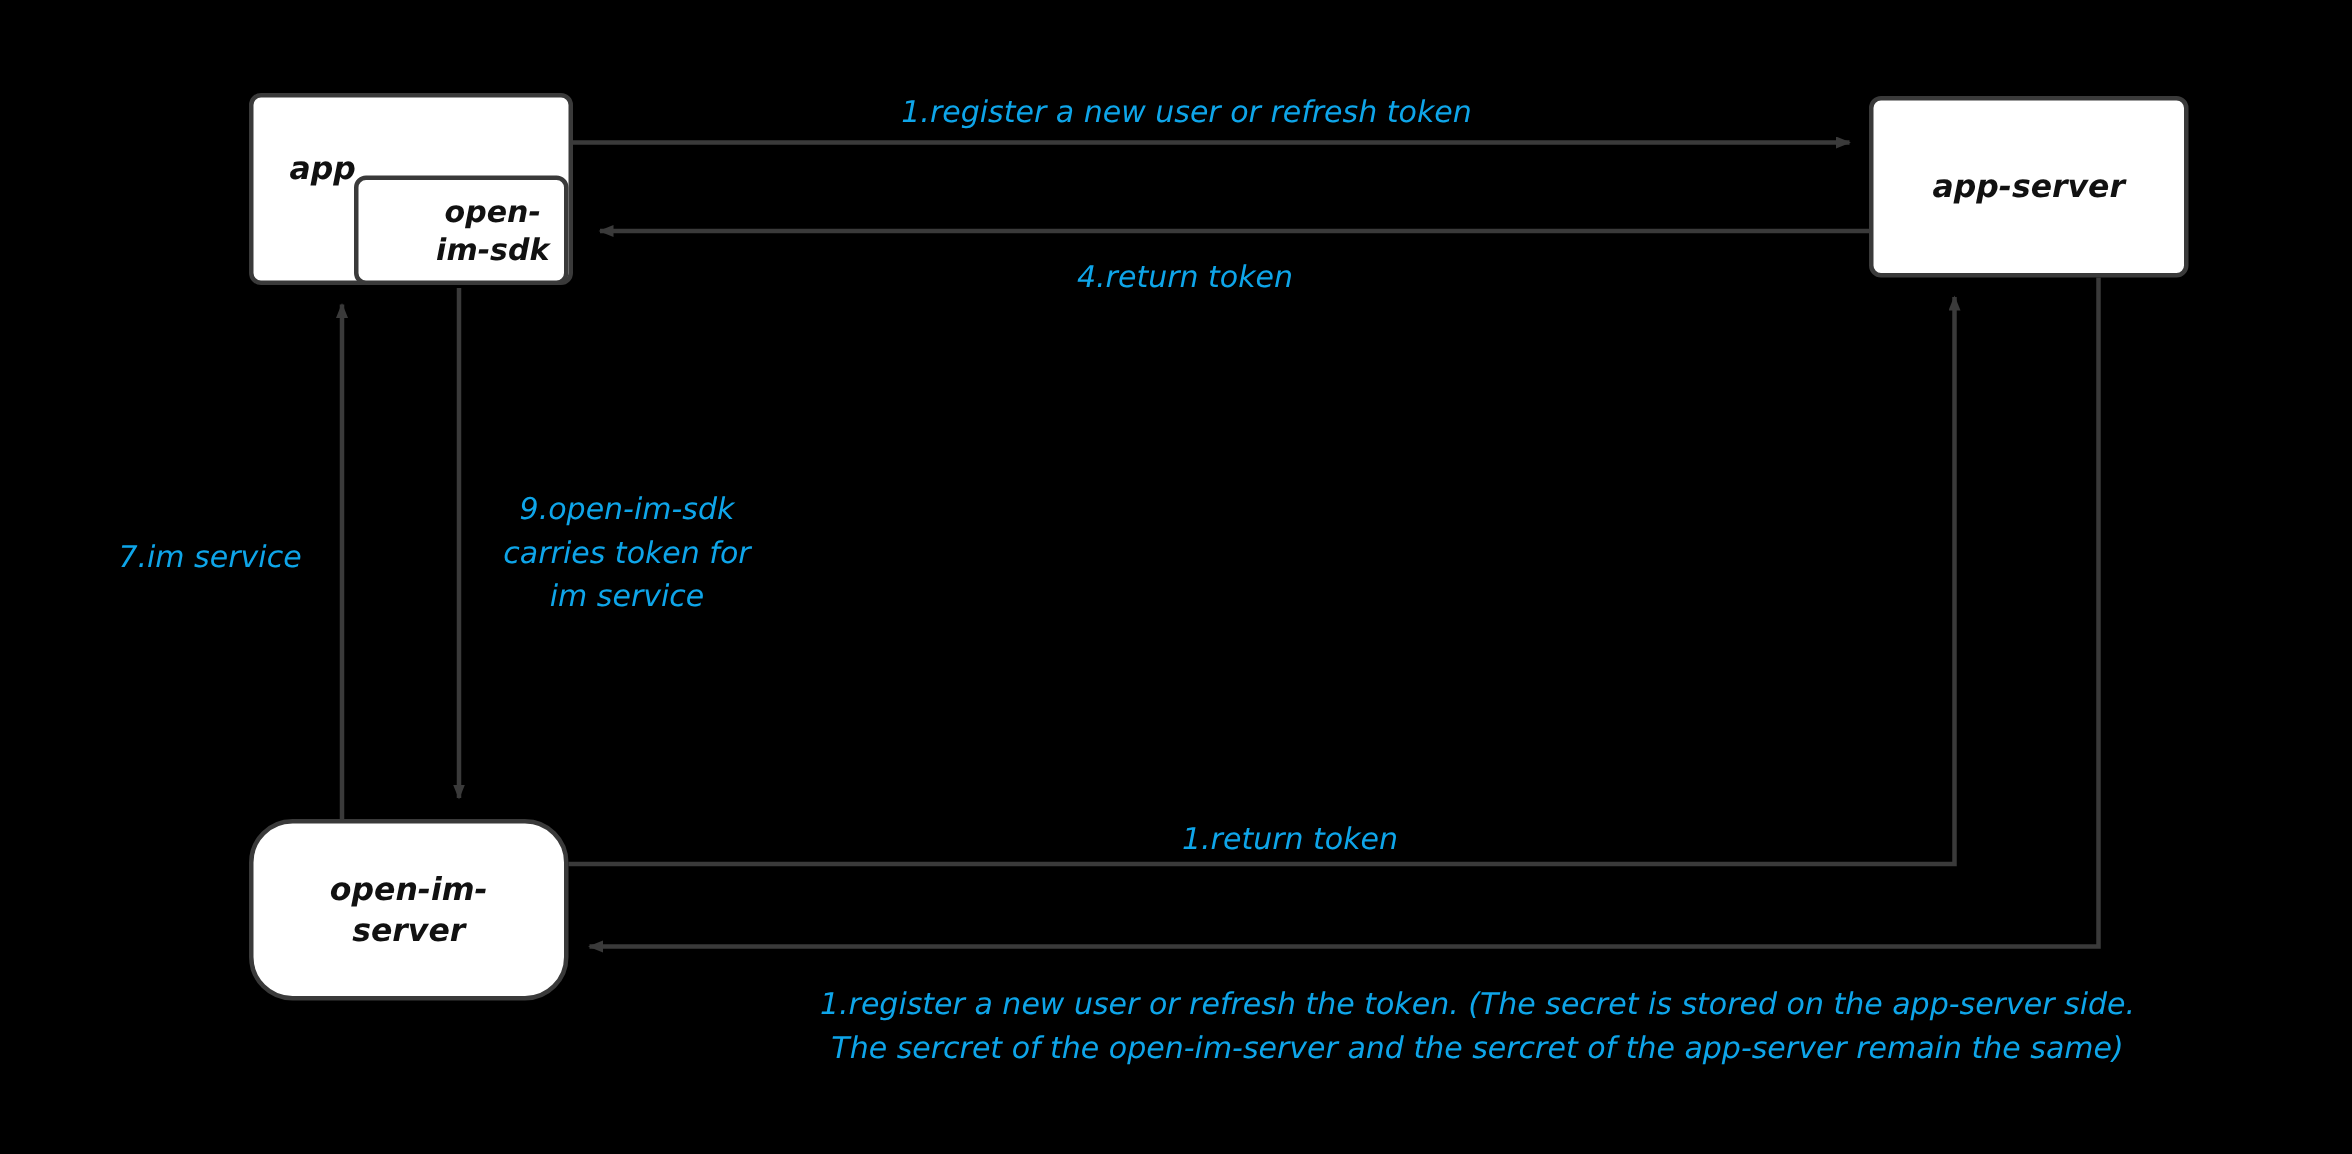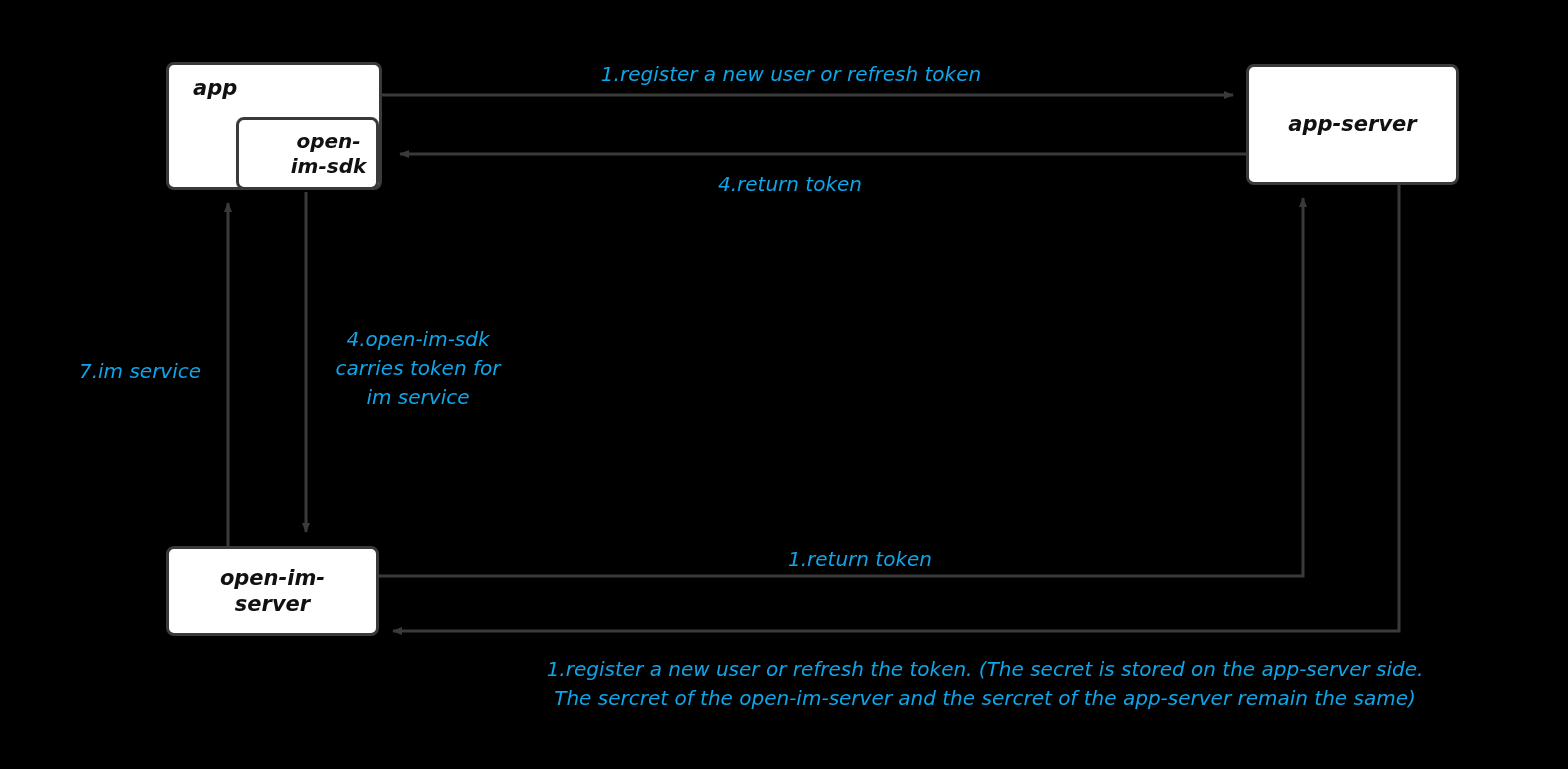--- a/index.html
+++ b/index.html
@@ -85,45 +85,45 @@
 
     <g>
       <path d="M306,192 L306,532" stroke="#3a3a3a" stroke-width="3" fill="none" marker-end="url(#arrow)"></path>
     </g>
 
     <g>
       <path d="M228,547 L228,203" stroke="#3a3a3a" stroke-width="3" fill="none" marker-end="url(#arrow)"></path>
     </g>
   </svg>
 
-  <div class="node" style="left:166px; top:62px; width:216px; height:128px; align-items:flex-start; justify-content:flex-start; padding:10px 0 0 24px;">
+  <div class="node" style="left:166px; top:62px; width:216px; height:128px; align-items:flex-start; justify-content:flex-start; padding:34px 0 0 24px;">
     <span>app</span>
   </div>
 
   <div class="node sdk" style="left:236px; top:117px; width:143px; height:73px;padding-left:42px;">
     <span style="white-space:pre-line;">open-
 im-sdk</span>
   </div>
 
   <div class="node" style="left:1246px; top:64px; width:213px; height:121px;">
     <span>app-server</span>
   </div>
 
-  <div class="node" style="left:166px; top:546px; width:213px; height:90px;">
+  <div class="node" style="left:166px; top:546px; width:213px; height:121px;border-radius:29px;">
     <span style="white-space:pre-line;">open-im-
 server</span>
   </div>
 
   <div class="edge-label center" style="left:556px; top:60px; width:470px;">1.register a new user or refresh token</div>
 
   <div class="edge-label center" style="left:630px; top:170px; width:320px;">4.return token</div>
 
   <div class="edge-label center" style="left:50px; top:357px; width:180px;">7.im service</div>
 
-  <div class="edge-label center" style="left:312px; top:325px; width:212px;">4.open-im-sdk
+  <div class="edge-label center" style="left:312px; top:325px; width:212px;">9.open-im-sdk
 carries token for
 im service</div>
 
   <div class="edge-label center" style="left:700px; top:545px; width:320px;">1.return token</div>
 
   <div class="edge-label center" style="left:440px; top:655px; width:1090px;">1.register a new user or refresh the token. (The secret is stored on the app-server side.
 The sercret of the open-im-server and the sercret of the app-server remain the same)</div>
 
 </div>
 

